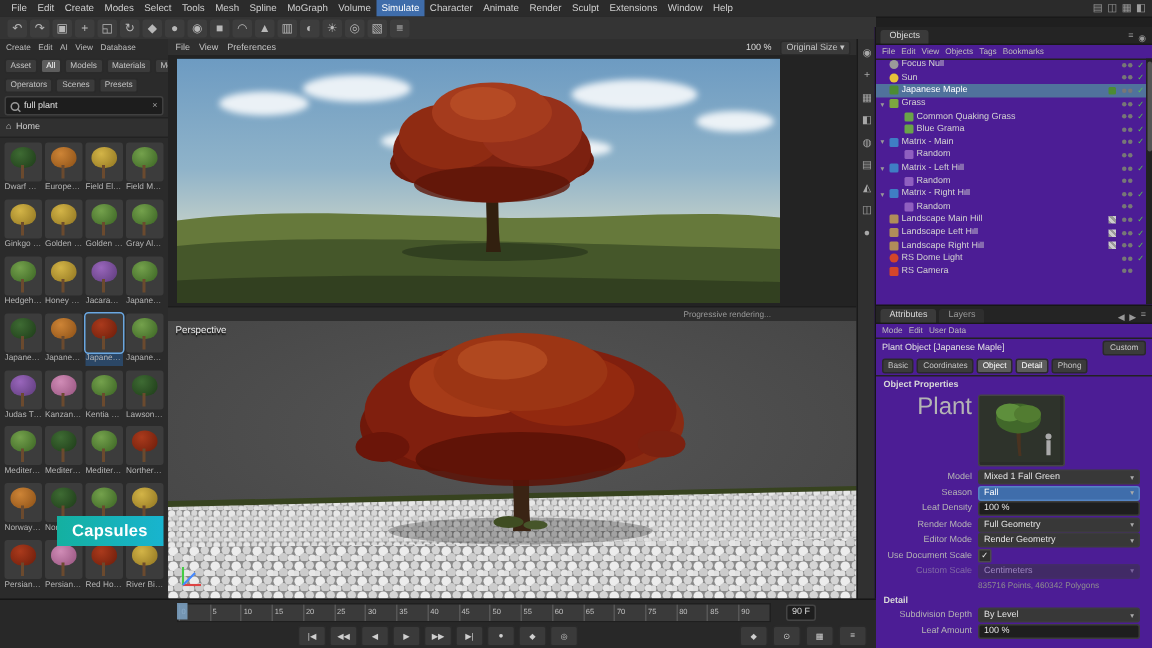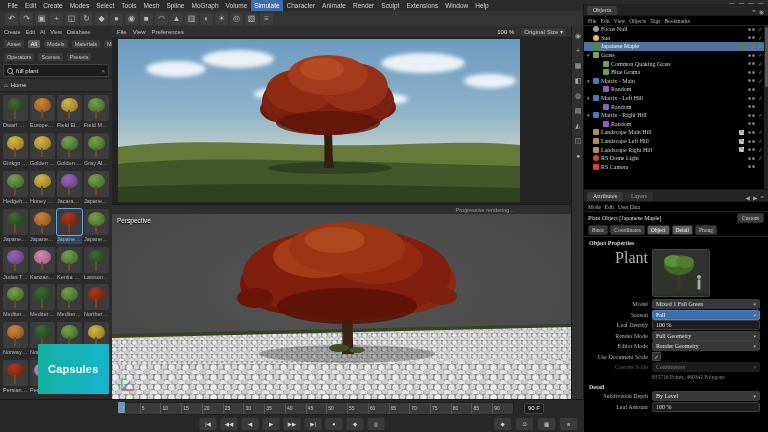--- a/index.html
+++ b/index.html
@@ -64,21 +64,21 @@
   #persp-vp{position:absolute;left:0;top:188px;right:0;bottom:0;background:#484848;overflow:hidden;}
   .persp-label{position:absolute;left:5px;top:3px;font-size:6.5px;color:#ededed;text-shadow:0 1px 1px #000;z-index:3;}
   .axis-gizmo{position:absolute;left:6px;bottom:6px;z-index:3;}
 
   
   #tool-strip{position:absolute;right:184px;top:26px;width:12px;bottom:32px;background:#303030;border-left:1px solid #1a1a1a;
               display:flex;flex-direction:column;align-items:center;gap:7px;padding-top:6px;}
   .ts-ico{font-size:7px;color:#a8a8a8;line-height:8px;}
 
   
-  #right-col{position:absolute;right:0;top:4px;width:184px;bottom:0;background:#000000;border-left:1px solid #161616;font-family:Liberation Serif, serif;}
+  #right-col{position:absolute;right:0;top:18px;width:184px;bottom:0;background:#4c1d95;border-left:1px solid #161616;}
   .panel-tabs{height:11px;background:#242424;display:flex;align-items:flex-end;padding-left:3px;gap:2px;border-bottom:1px solid #191919;}
   .panel-tab{font-size:6px;background:#3a3a3a;color:#ddd;padding:0 6px;line-height:9px;border-radius:2px 2px 0 0;}
   .panel-tab.dim{background:#2e2e2e;color:#9a9a9a;}
   .pt-icons{margin-left:auto;display:flex;gap:3px;padding-right:4px;font-size:6px;color:#999;}
   .panel-menus{height:9px;display:flex;gap:4px;font-size:5.5px;color:#bdbdbd;align-items:center;padding:0 4px;
                border-bottom:1px solid #222;overflow:hidden;white-space:nowrap;}
 
   #objects-panel{position:absolute;left:0;top:0;right:0;height:185px;overflow:hidden;}
   #obj-tree{position:absolute;left:0;top:21px;right:4px;bottom:0;overflow:hidden;}
   .obj-row{display:flex;align-items:center;height:8.6px;font-size:6px;padding-left:3px;color:#d2d2d2;}
@@ -133,21 +133,21 @@
   #playhead{position:absolute;left:0;top:0;width:7px;height:100%;background:#7fa6c8;opacity:.85;}
   #frame-end{position:absolute;right:40px;top:3px;height:9px;background:#1e1e1e;border:1px solid #444;border-radius:2px;
              font-size:6px;color:#ddd;line-height:9px;padding:0 3px;}
   #transport{position:absolute;left:50%;transform:translateX(-50%);top:17px;display:flex;gap:2px;}
   .tp-btn{min-width:13px;height:12px;background:#3a3a3a;border:1px solid #2a2a2a;border-radius:2px;color:#cfcfcf;
           font-size:5.5px;display:flex;align-items:center;justify-content:center;padding:0 2px;}
   #tl-right{position:absolute;right:6px;top:17px;display:flex;gap:3px;}
 
   
   #capsules-badge{position:absolute;left:38px;top:344px;z-index:50;background:linear-gradient(90deg,#14b0a0,#18b4cf);
-                  color:#fff;font-weight:bold;font-size:11px;padding:19px 10px;letter-spacing:.2px;}
+                  color:#fff;font-weight:bold;font-size:11px;padding:4px 10px;letter-spacing:.2px;}
   #title-badge{position:absolute;left:38px;top:376px;z-index:50;background:#fff;color:#101010;font-weight:bold;
                font-size:11.5px;padding:4px 9px;}
 </style>
 </head>
 <body>
 
 <div id="app">
 
   <div id="menubar">
     <div style="display:flex">

